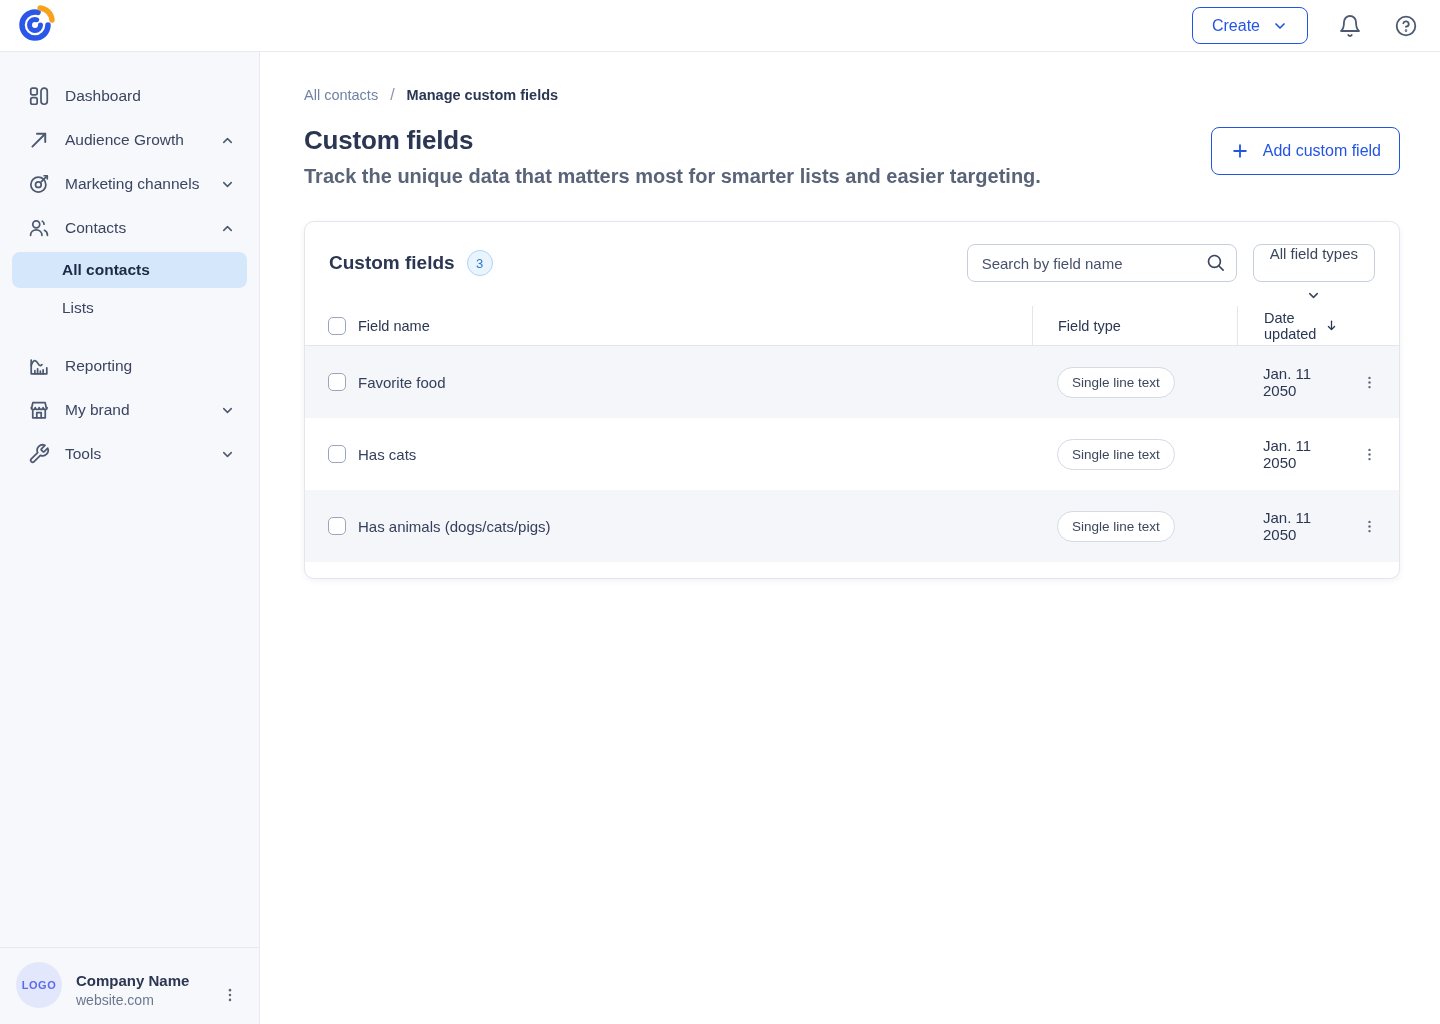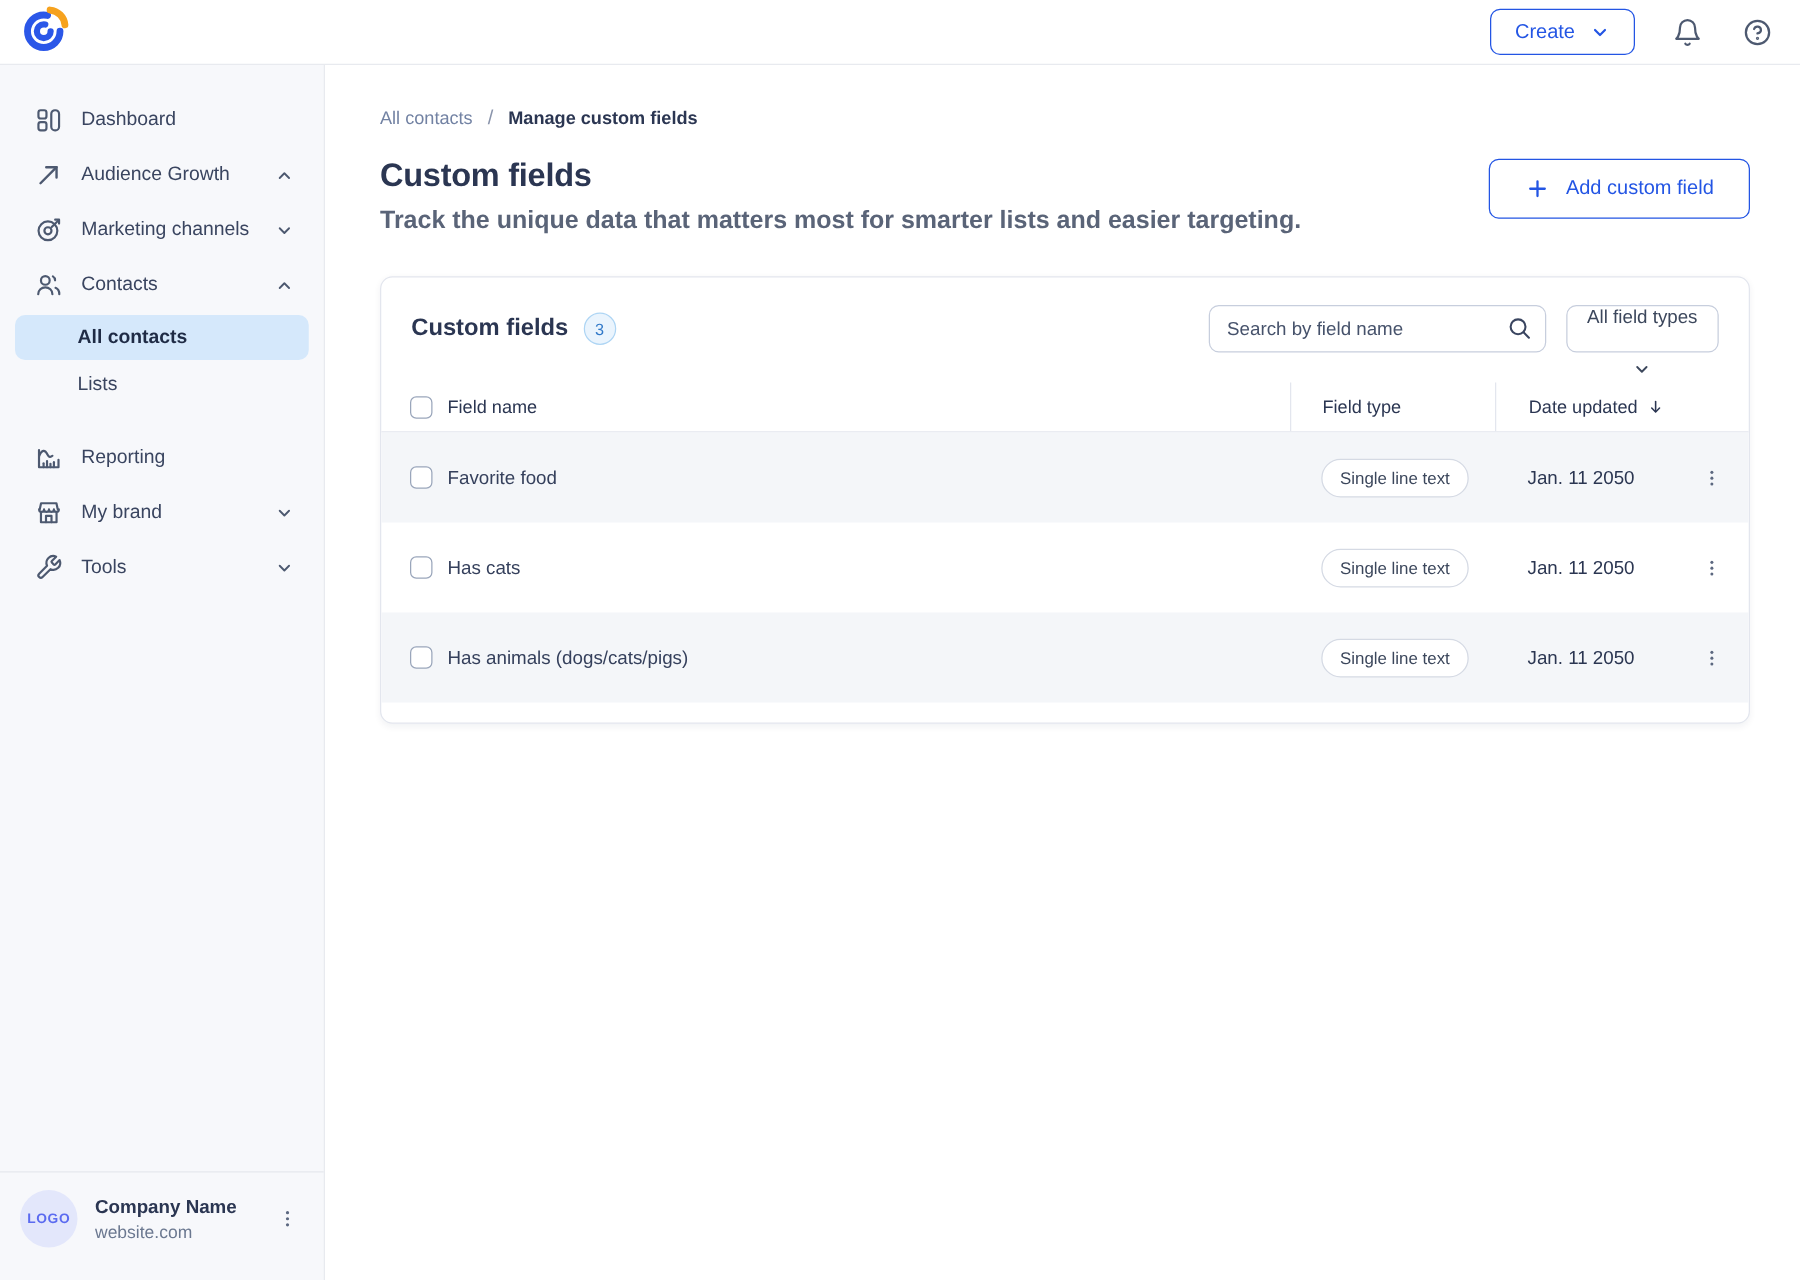--- a/index.html
+++ b/index.html
@@ -31,42 +31,42 @@
   .nav-item { height:44px; display:flex; align-items:center; gap:15px; padding:0 24px 0 28px;
     color:#3a4560; font-size:15.5px; cursor:pointer; }
   .nav-icon { width:22px; height:22px; flex:none; display:flex; align-items:center; color:#4d5970; }
   .nav-label { flex:1; }
   .nav-chev { flex:none; color:#4d5970; display:flex; }
   .nav-sub { height:36px; margin:2px 12px; padding:0 12px 0 50px; display:flex; align-items:center;
     border-radius:8px; font-size:15.5px; color:#3a4560; cursor:pointer; }
   .nav-sub.selected { background:#d5e8fb; color:#1f2b45; font-weight:700; }
   .nav-gap { height:16px; }
 
-  .sidebar-footer { position:absolute; left:0; right:0; bottom:0; padding:14px 16px 26px;
-    border-top:1px solid #e6e8ee; margin:0 0; display:flex; align-items:center; gap:14px; }
+  .sidebar-footer { position:absolute; left:0; right:0; bottom:0; padding:14px 16px 16px;
+    border-top:1px solid #e6e8ee; margin:0 0; display:flex; align-items:flex-end; gap:14px; }
   .avatar { width:46px; height:46px; border-radius:50%; background:#e3e7fb; flex:none;
     display:flex; align-items:center; justify-content:center;
     color:#5b6bf0; font-size:11px; font-weight:700; letter-spacing:.5px; }
   .company-block { flex:1; min-width:0; }
   .company-name { font-size:15px; font-weight:700; color:#2b3652; }
   .company-site { font-size:14px; color:#6b7890; margin-top:3px; }
   .kebab-btn { background:none; border:none; cursor:pointer; width:26px; height:26px;
     display:flex; align-items:center; justify-content:center; color:#5c6880; }
 
   
   .main { grid-area:main; padding:34px 40px 0 44px; overflow:hidden; }
   .breadcrumb { display:flex; align-items:center; gap:12px; font-size:14.5px; }
   .crumb-link { color:#7282a3; cursor:pointer; }
   .crumb-sep { color:#8a94ab; font-size:16px; }
   .crumb-current { color:#2b3652; font-weight:700; }
 
   .page-head { display:flex; justify-content:space-between; align-items:flex-start; margin-top:21px; }
   .page-title { font-size:26px; font-weight:700; color:#2b3652; letter-spacing:-.2px; }
   .page-subtitle { margin-top:9px; font-size:20px; color:#5a6478;font-weight:bold; }
-  .add-btn { display:flex; align-items:center; gap:13px; height:48px; padding:0 28px;
+  .add-btn { display:flex; align-items:center; gap:13px; height:48px; padding:0 18px;
     background:#fff; border:1.5px solid #2355e4; border-radius:8px; color:#2355e4;
     font-family:inherit; font-size:16px; cursor:pointer; margin-top:2px; }
 
   
   .card { margin-top:33px; background:#fff; border:1px solid #e3e6ee; border-radius:10px;
     box-shadow:0 2px 6px rgba(25,35,60,.06); padding-bottom:16px; overflow:hidden; }
   .card-head { display:flex; align-items:center; padding:22px 24px 24px; }
   .card-title { font-size:19px; font-weight:700; color:#2b3652; }
   .count-badge { width:26px; height:26px; margin-left:12px; border-radius:50%;
     background:#eaf4fd; border:1px solid #aed5f4; color:#3078c8; font-size:13px;
@@ -80,21 +80,21 @@
   .filter-select { display:flex; align-items:center; gap:26px; height:38px; padding:0 16px;
     background:#fff; border:1px solid #c7cedd; border-radius:8px; font-family:inherit;
     font-size:15px; color:#3c475c; cursor:pointer;flex-direction:column; }
 
   
   .t-grid { display:grid; grid-template-columns:53px 1fr 164px 143px 60px; align-items:stretch; }
   .t-head { height:40px; border-bottom:1px solid #e3e6ee; font-size:14.5px; color:#2b3652; }
   .t-cell { display:flex; align-items:center; }
   .cell-check { padding-left:23px; }
   .cell-type { border-left:1px solid #e3e6ee; padding-left:25px; }
-  .cell-date { border-left:1px solid #e3e6ee; padding-left:26px; gap:7px; }
+  .cell-date { border-left:1px solid #e3e6ee; padding-left:26px; gap:7px;margin-left:41px; }
   .row { height:72px; font-size:15px; color:#35405c; }
   .row:nth-child(odd) { background:#f4f6f9; }
   .row .cell-type, .row .cell-date { border-left:none; }
   .checkbox { appearance:none; -webkit-appearance:none; width:18px; height:18px;
     border:1.5px solid #9aa6bb; border-radius:5px; background:#fff; cursor:pointer; margin:0; }
   .type-pill { border:1px solid #d5dae4; border-radius:999px; padding:7px 14px;
     font-size:13.5px; color:#3c475c; background:#fff; white-space:nowrap; }
   .date-text { color:#2b3652; }
   .cell-kebab { justify-content:center; }
   svg { display:block; }

